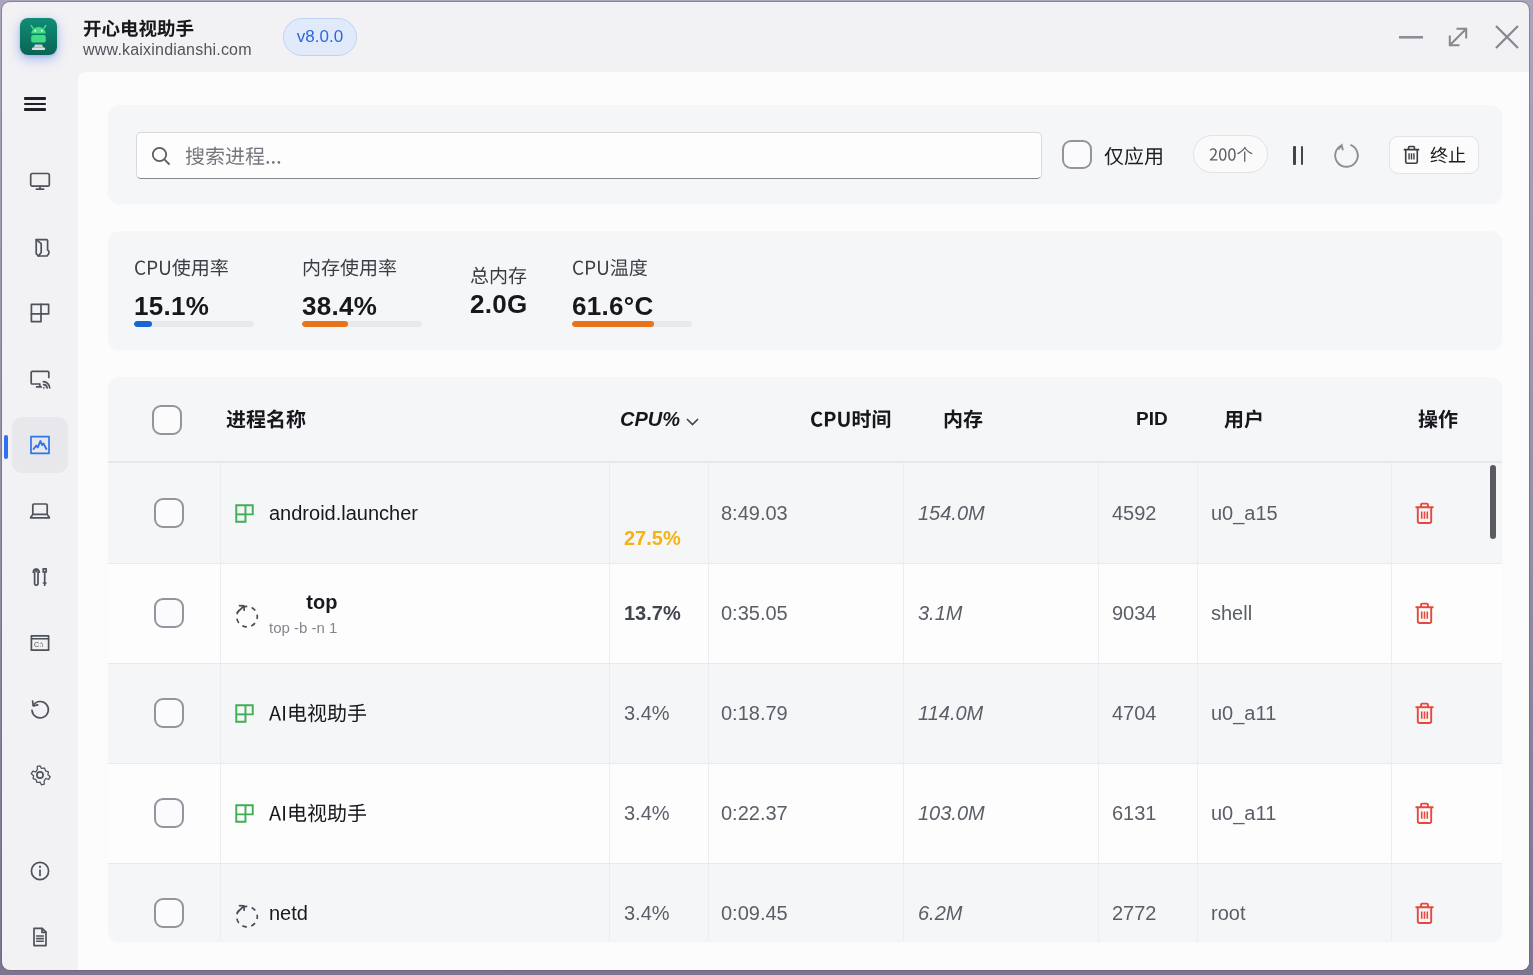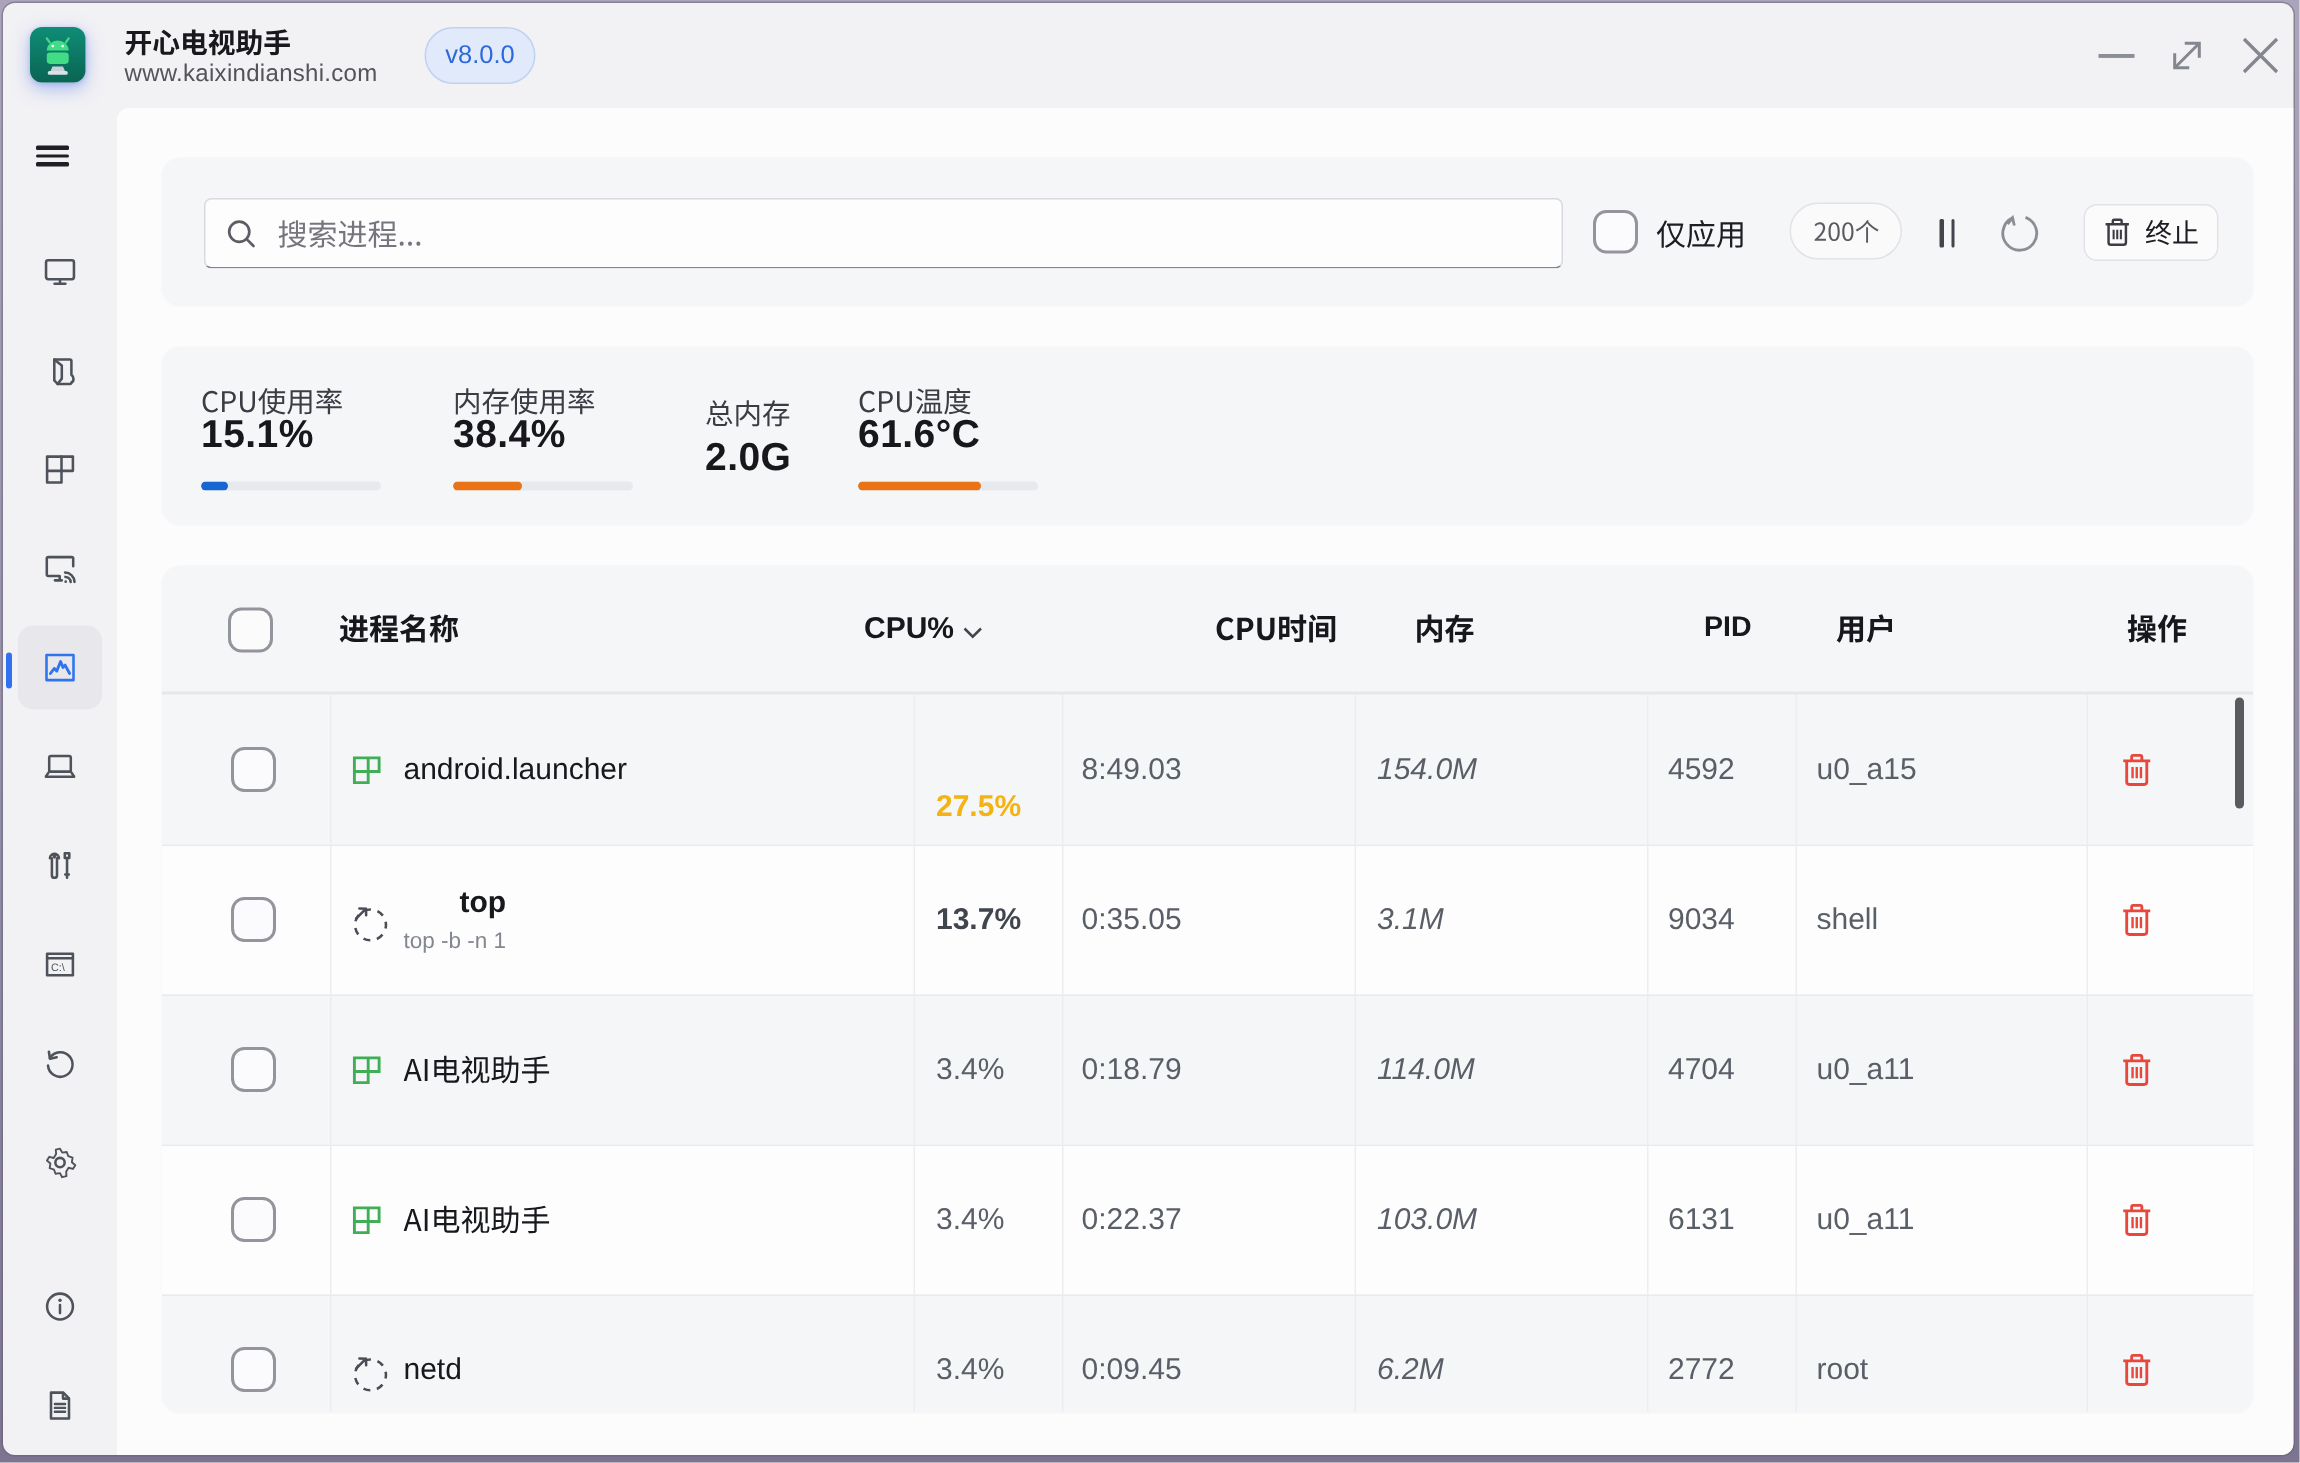--- a/index.html
+++ b/index.html
@@ -47,30 +47,30 @@
   .lbl-appsonly { position:absolute; left:996px; top:27px; height:47px; display:flex; align-items:center; color:#1d1d23; }
   .btn-count { position:absolute; left:1085px; top:30px; width:75px; height:38px; border-radius:19px; border:1px solid #e2e2e7; background:rgba(253,253,254,.6); display:flex; align-items:center; justify-content:center; color:#5b5b63; }
   .btn-pause { position:absolute; left:1173px; top:33px; width:34px; height:34px; display:flex; align-items:center; justify-content:center; gap:5px; background:none; border:none; }
   .btn-pause i { display:block; width:2.6px; height:19px; background:#42454c; border-radius:1px; }
   .btn-refresh { position:absolute; left:1221px; top:33px; width:34px; height:34px; display:flex; align-items:center; justify-content:center; background:none; border:none; color:#8b8e94; }
   .btn-kill { position:absolute; left:1281px; top:31px; width:90px; height:38px; border-radius:9px; border:1px solid #e2e2e7; background:rgba(253,253,254,.65); display:flex; align-items:center; justify-content:center; gap:9px; color:#1d1d23; }
 
   
   .stat { position:absolute; top:0; height:118px; }
   .stat .lbl { position:absolute; left:0; top:26px; height:20px; display:flex; align-items:center; color:#3b3d44; }
-  .stat .val { position:absolute; left:0; top:43px; font-size:26px; font-weight:bold; color:#17171c; letter-spacing:.3px; }
+  .stat .val { position:absolute; left:0; top:60px; font-size:26px; font-weight:bold; color:#17171c; letter-spacing:.3px; }
   .stat .track { position:absolute; left:0; top:90px; width:120px; height:6px; border-radius:3px; background:#e8e9ed; overflow:hidden; }
   .stat .fill { height:100%; border-radius:3px; }
   .stat.s-mid .lbl { top:34px; } .stat.s-mid .val { top:58px; }
 
   
   .thead { position:absolute; left:0; top:0; width:100%; height:86px; border-bottom:2px solid #e6e7ea; }
   .thead .checkbox { position:absolute; left:44px; top:28px; width:30px; height:30px; background:#fbfbfc; }
   .th { position:absolute; top:0; height:84px; display:flex; align-items:center; color:#17171d; font-weight:bold; font-size:20px; }
-  .th-name { left:118px; } .th-cpu { left:468px; } .th-time { left:702px; } .th-mem { left:835px; }
+  .th-name { left:118px; } .th-cpu { left:512px;font-style:italic; } .th-time { left:702px; } .th-mem { left:835px; }
   .th-pid { left:1028px; font-size:19px; } .th-user { left:1116px; } .th-ops { left:1310px; }
   .th .chev { margin-left:4px; margin-top:4px; color:#43464d; }
 
   .row { position:absolute; left:0; width:100%; height:100px; }
   .row.alt { background:#fdfdfe; }
   .row + .row, .r1 { border-top:0; }
   .row .sep { position:absolute; top:0; bottom:0; width:1px; background:#ecedf0; }
   .row .checkbox { position:absolute; left:46px; top:35px; width:30px; height:30px; }
   .row .picon { position:absolute; left:125px; top:39px; }
   .row .name { position:absolute; left:161px; top:0; height:100px; display:flex; flex-direction:column; justify-content:center;align-items:flex-end; }

